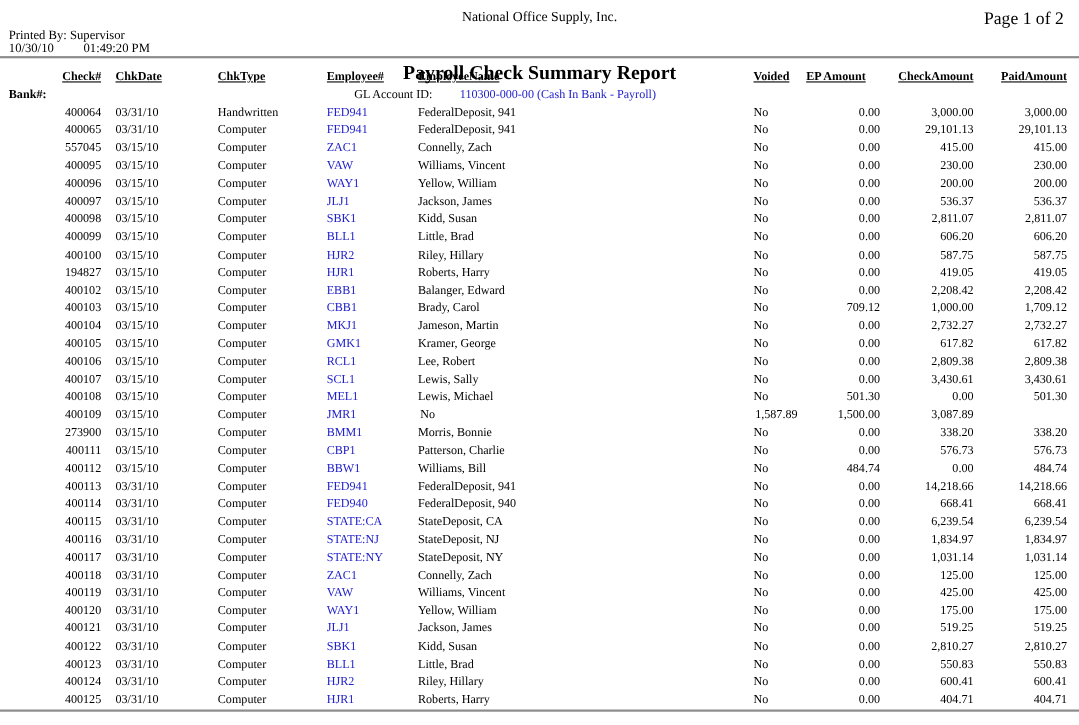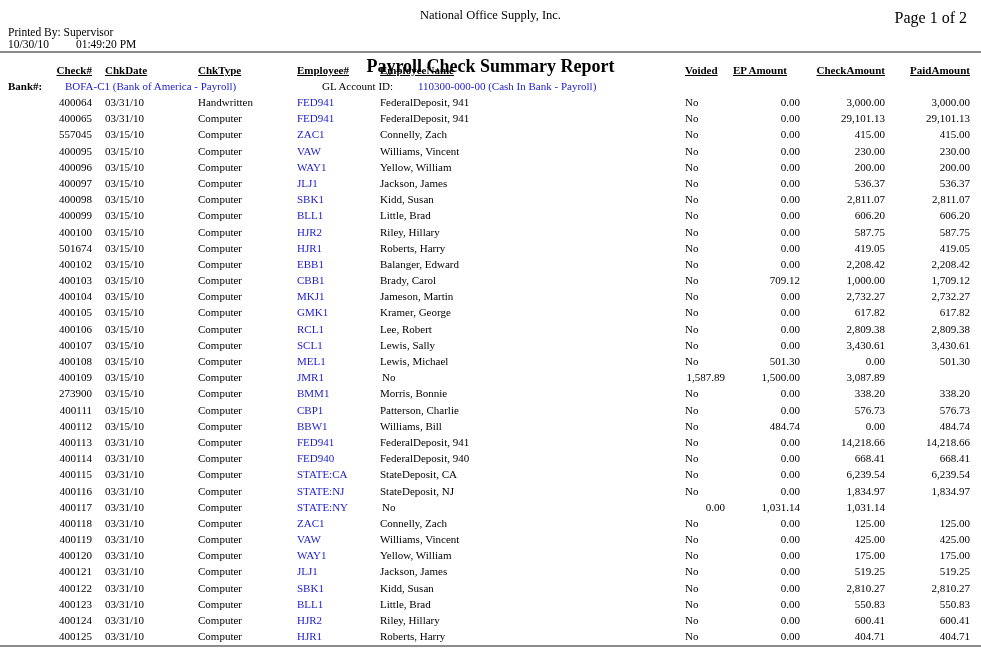--- a/index.html
+++ b/index.html
@@ -90,21 +90,20 @@
     <span class="cell c4"><span class="hdr">Employee#</span></span>
     <span class="cell c5"><span class="hdr">EmployeeName</span></span>
     <span class="cell c6"><span class="hdr">Voided</span></span>
     <span class="cell c7 pad-ep"><span class="hdr">EP Amount</span></span>
     <span class="cell c8"><span class="hdr">CheckAmount</span></span>
     <span class="cell c9"><span class="hdr">PaidAmount</span></span>
   </div>
 
   <div class="bank-row">
     <span class="bank-label">Bank#:</span>
-    <span class="bank-value link">BOFA-C1 (Bank of America - Payroll)</span>
     <span class="gl-label">GL Account ID:</span>
     <span class="gl-value link">110300-000-00 (Cash In Bank - Payroll)</span>
   </div>
 
   <div id="table-body">
       <div class="grid-row">
     <span class="cell c1">400064</span>
     <span class="cell c2">03/31/10</span>
     <span class="cell c3">Handwritten</span>
     <span class="cell c4 link">FED941</span>
@@ -196,21 +195,21 @@
     <span class="cell c2">03/15/10</span>
     <span class="cell c3">Computer</span>
     <span class="cell c4 link">HJR2</span>
     <span class="cell c5">Riley, Hillary</span>
     <span class="cell c6">No</span>
     <span class="cell c7">0.00</span>
     <span class="cell c8">587.75</span>
     <span class="cell c9">587.75</span>
   </div>
       <div class="grid-row">
-    <span class="cell c1">501674</span>
+    <span class="cell c1">194827</span>
     <span class="cell c2">03/15/10</span>
     <span class="cell c3">Computer</span>
     <span class="cell c4 link">HJR1</span>
     <span class="cell c5">Roberts, Harry</span>
     <span class="cell c6">No</span>
     <span class="cell c7">0.00</span>
     <span class="cell c8">419.05</span>
     <span class="cell c9">419.05</span>
   </div>
       <div class="grid-row">
@@ -375,20 +374,21 @@
     <span class="cell c6">No</span>
     <span class="cell c7">0.00</span>
     <span class="cell c8">1,834.97</span>
     <span class="cell c9">1,834.97</span>
   </div>
       <div class="grid-row">
     <span class="cell c1">400117</span>
     <span class="cell c2">03/31/10</span>
     <span class="cell c3">Computer</span>
     <span class="cell c4 link">STATE:NY</span>
+    <span class="cell c5">StateDeposit, NY</span>
     <span class="cell c6">No</span>
     <span class="cell c7">0.00</span>
     <span class="cell c8">1,031.14</span>
     <span class="cell c9">1,031.14</span>
   </div>
       <div class="grid-row">
     <span class="cell c1">400118</span>
     <span class="cell c2">03/31/10</span>
     <span class="cell c3">Computer</span>
     <span class="cell c4 link">ZAC1</span>

